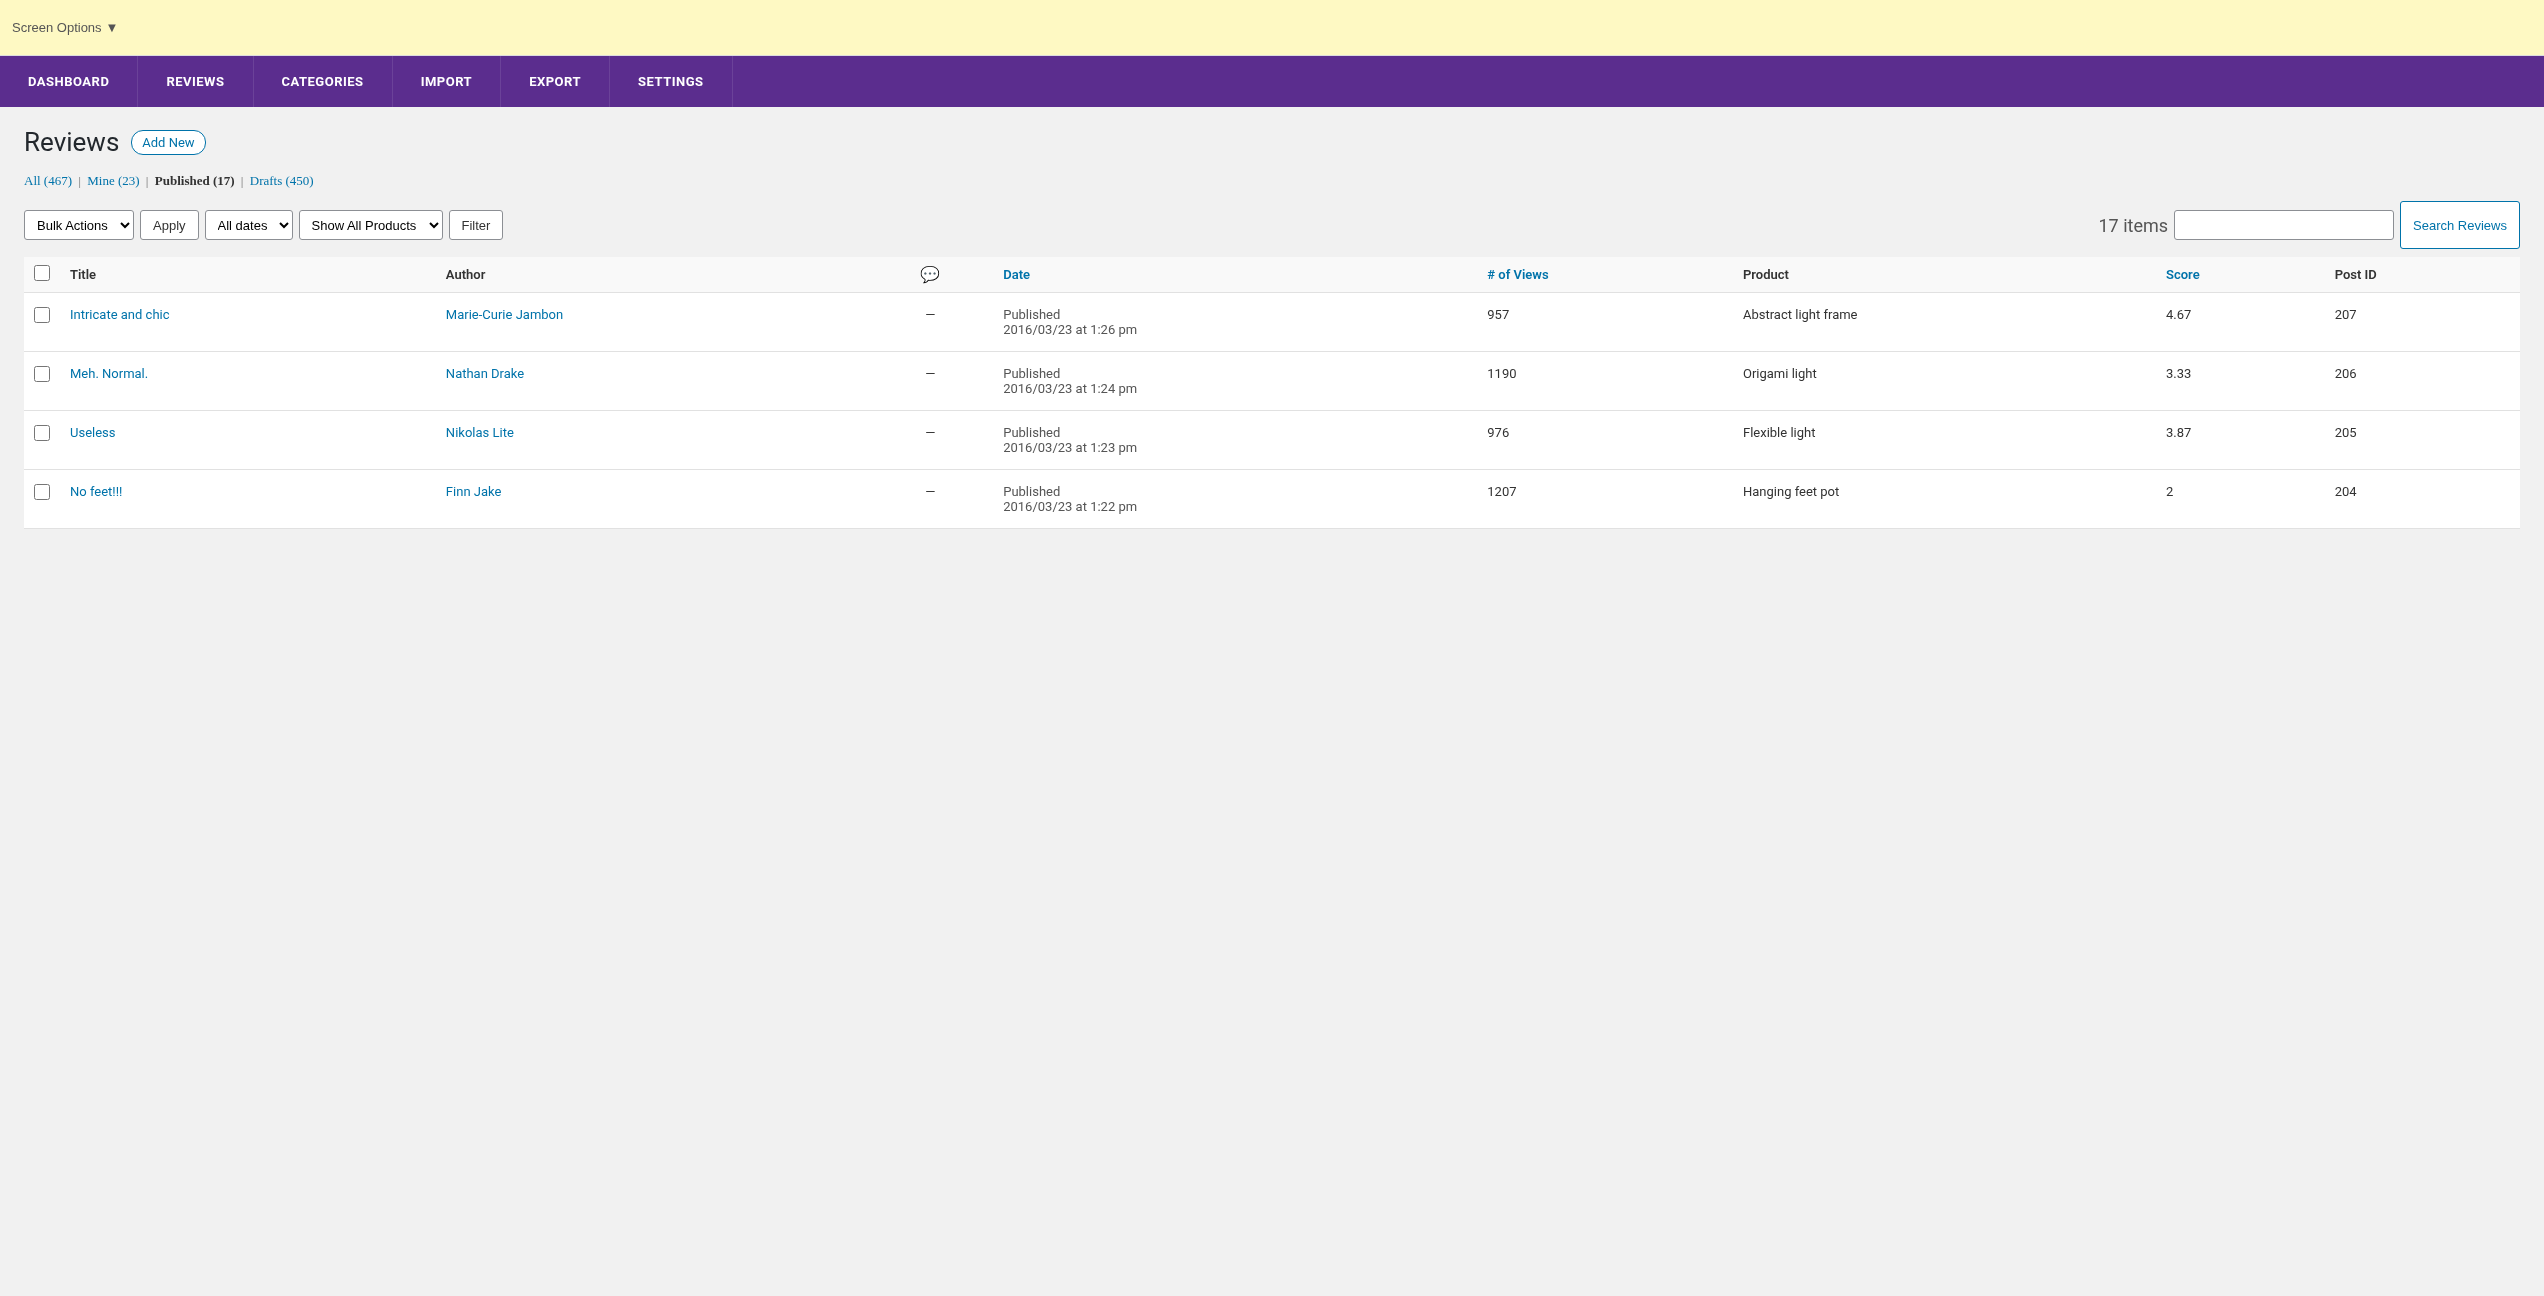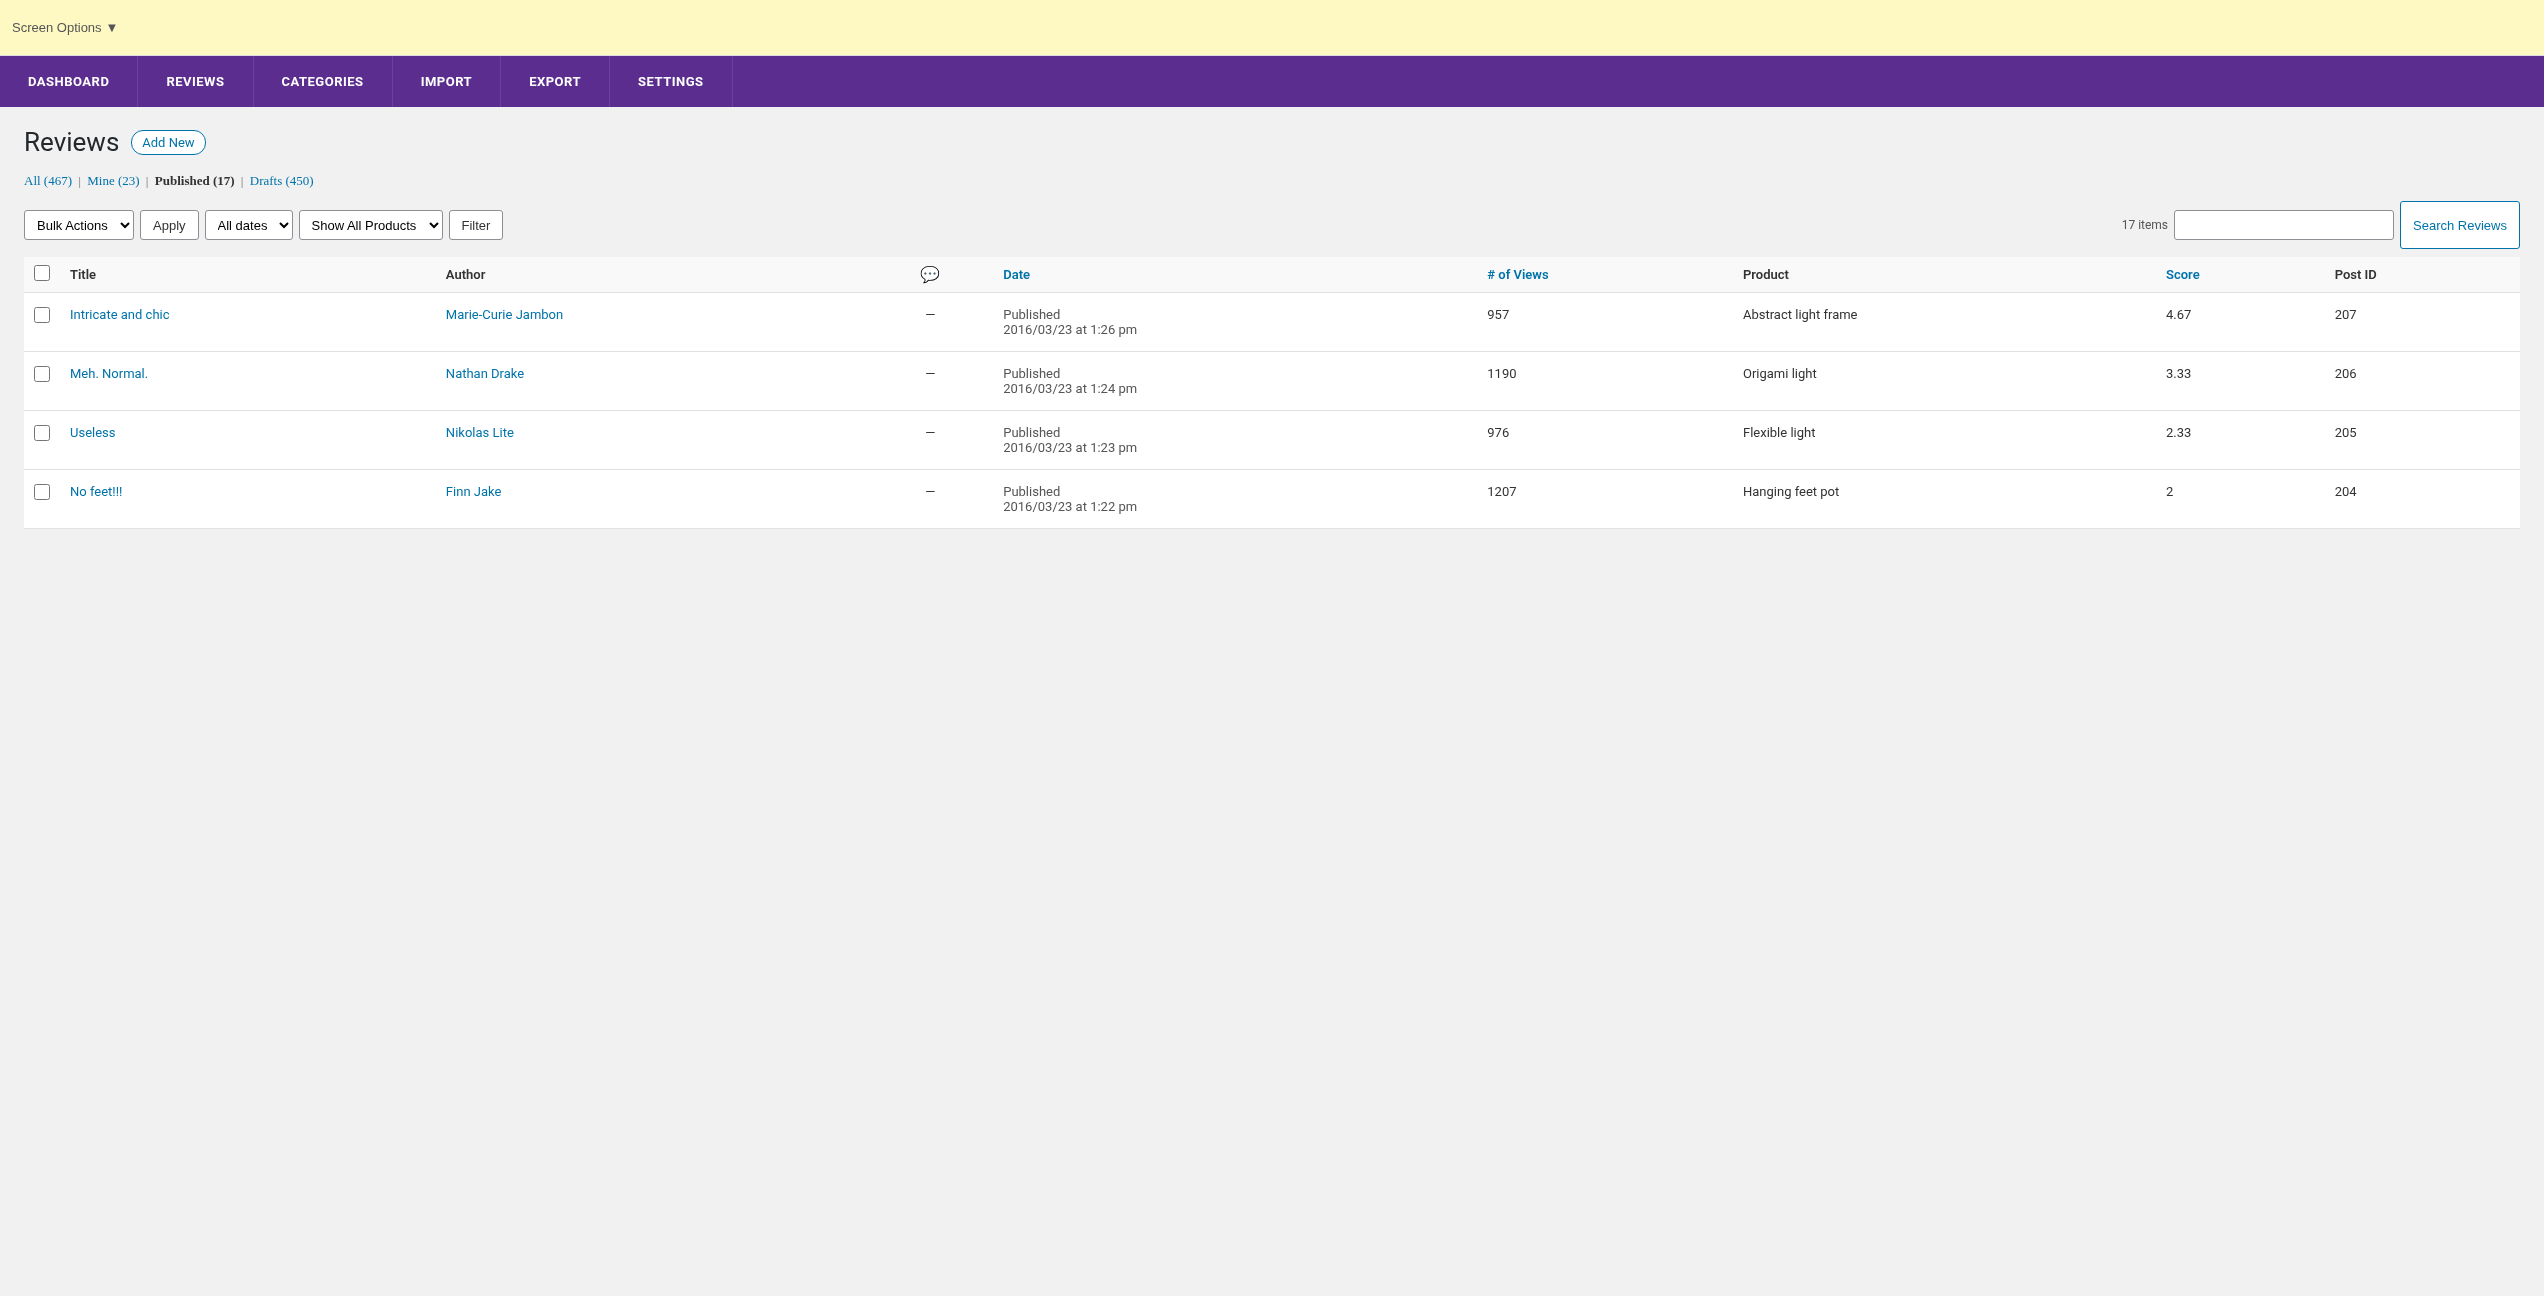--- a/index.html
+++ b/index.html
@@ -33,21 +33,21 @@
     .toolbar-right { display: flex; align-items: center; gap: 6px; }
 
     select, .filter-btn, .apply-btn, .search-reviews-btn { font-size: 13px; padding: 4px 8px; border: 1px solid #8c8f94; border-radius: 3px; cursor: pointer; }
     select { background: #fff; height: 30px; appearance: auto; }
     .apply-btn { background: #fff; color: #333; cursor: pointer; height: 30px; padding: 0 12px; }
     .filter-btn { background: #fff; color: #333; cursor: pointer; height: 30px; padding: 0 12px; }
 
     .search-input { border: 1px solid #8c8f94; padding: 4px 8px; font-size: 13px; height: 30px; width: 220px; border-radius: 3px; }
     .search-reviews-btn { background: #fff; color: #0073aa; border-color: #0073aa; cursor: pointer; height: 48px; padding: 0 12px; }
 
-    .items-count { font-size: 12px; color: #555; }
+    .items-count { font-size: 18px; color: #555; }
 
     
     .review-table { width: 100%; border-collapse: collapse; background: #fff; }
     .review-table thead th { padding: 8px 10px; text-align: left; border-bottom: 1px solid #e1e1e1; font-size: 13px; font-weight: 600; color: #333; background: #f9f9f9; }
     .review-table thead th.sortable { color: #0073aa; cursor: pointer; }
     .review-table thead th.center { text-align: center; }
     .review-table tbody tr { border-bottom: 1px solid #e1e1e1; }
     .review-table tbody td { padding: 14px 10px; font-size: 13px; vertical-align: top; }
     .review-table tbody td a { color: #0073aa; text-decoration: none; }
 
@@ -158,21 +158,21 @@
           <td>206</td>
         </tr>
         <tr>
           <td class="check-col"><input type="checkbox" style=""></td>
           <td><a href="#">Useless</a></td>
           <td><a href="#">Nikolas Lite</a></td>
           <td style="text-align: center;">—</td>
           <td class="date-cell"><span>Published</span><br><span>2016/03/23 at 1:23 pm</span></td>
           <td>976</td>
           <td>Flexible light</td>
-          <td>2.33</td>
+          <td>3.87</td>
           <td>205</td>
         </tr>
         <tr>
           <td class="check-col"><input type="checkbox" style=""></td>
           <td><a href="#">No feet!!!</a></td>
           <td><a href="#">Finn Jake</a></td>
           <td style="text-align: center;">—</td>
           <td class="date-cell"><span>Published</span><br><span>2016/03/23 at 1:22 pm</span></td>
           <td>1207</td>
           <td>Hanging feet pot</td>

